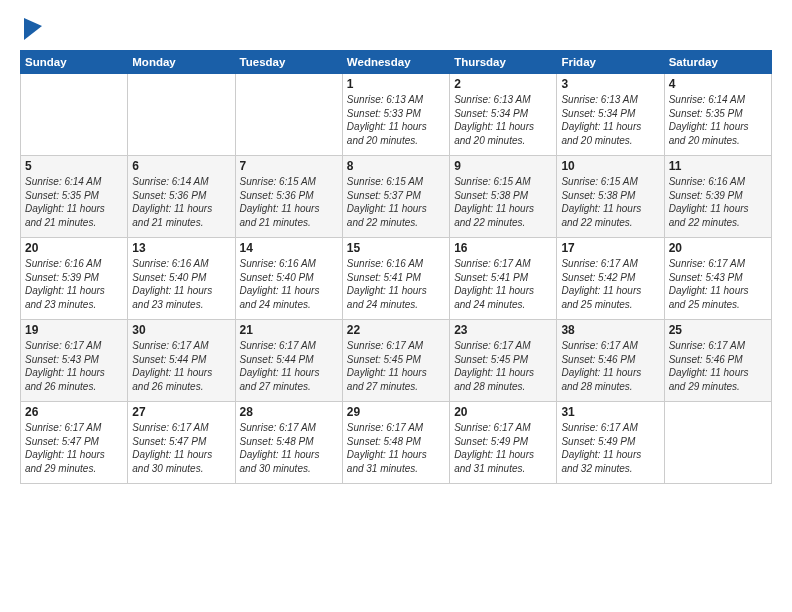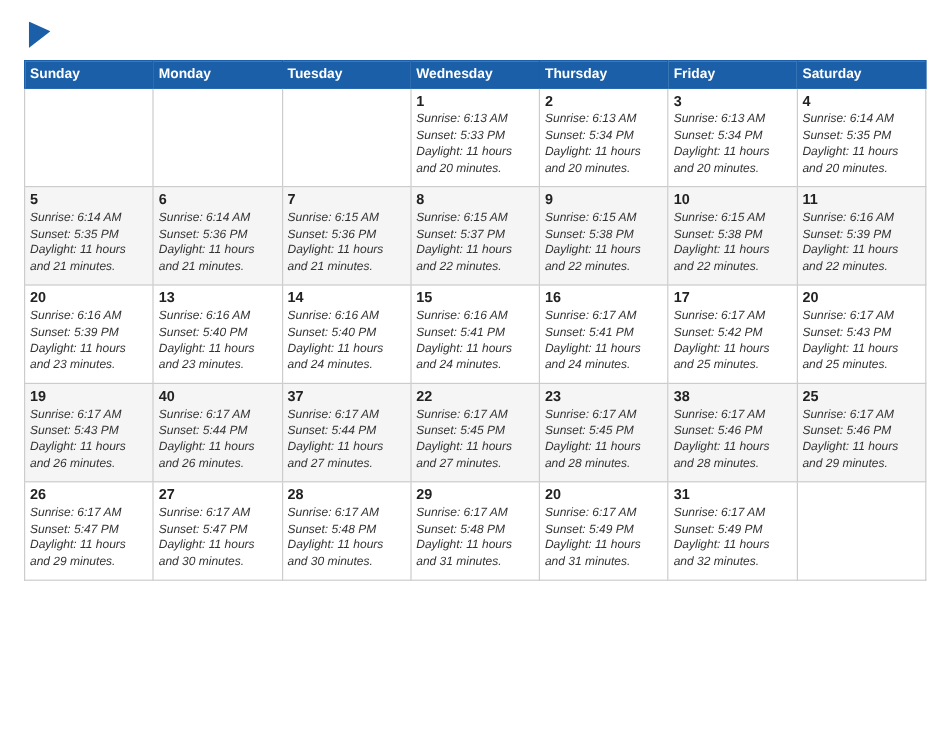--- a/index.html
+++ b/index.html
@@ -274,28 +274,28 @@
         </tr>
         <tr>
           <td>
             <span class="day-number">19</span>
             <div class="day-info" style="white-space: pre-line;">Sunrise: 6:17 AM
 Sunset: 5:43 PM
 Daylight: 11 hours
 and 26 minutes.</div>
           </td>
           <td>
-            <span class="day-number">40</span>
+            <span class="day-number">30</span>
             <div class="day-info" style="white-space: pre-line;">Sunrise: 6:17 AM
 Sunset: 5:44 PM
 Daylight: 11 hours
 and 26 minutes.</div>
           </td>
           <td>
-            <span class="day-number">37</span>
+            <span class="day-number">21</span>
             <div class="day-info" style="white-space: pre-line;">Sunrise: 6:17 AM
 Sunset: 5:44 PM
 Daylight: 11 hours
 and 27 minutes.</div>
           </td>
           <td>
             <span class="day-number">22</span>
             <div class="day-info" style="white-space: pre-line;">Sunrise: 6:17 AM
 Sunset: 5:45 PM
 Daylight: 11 hours

